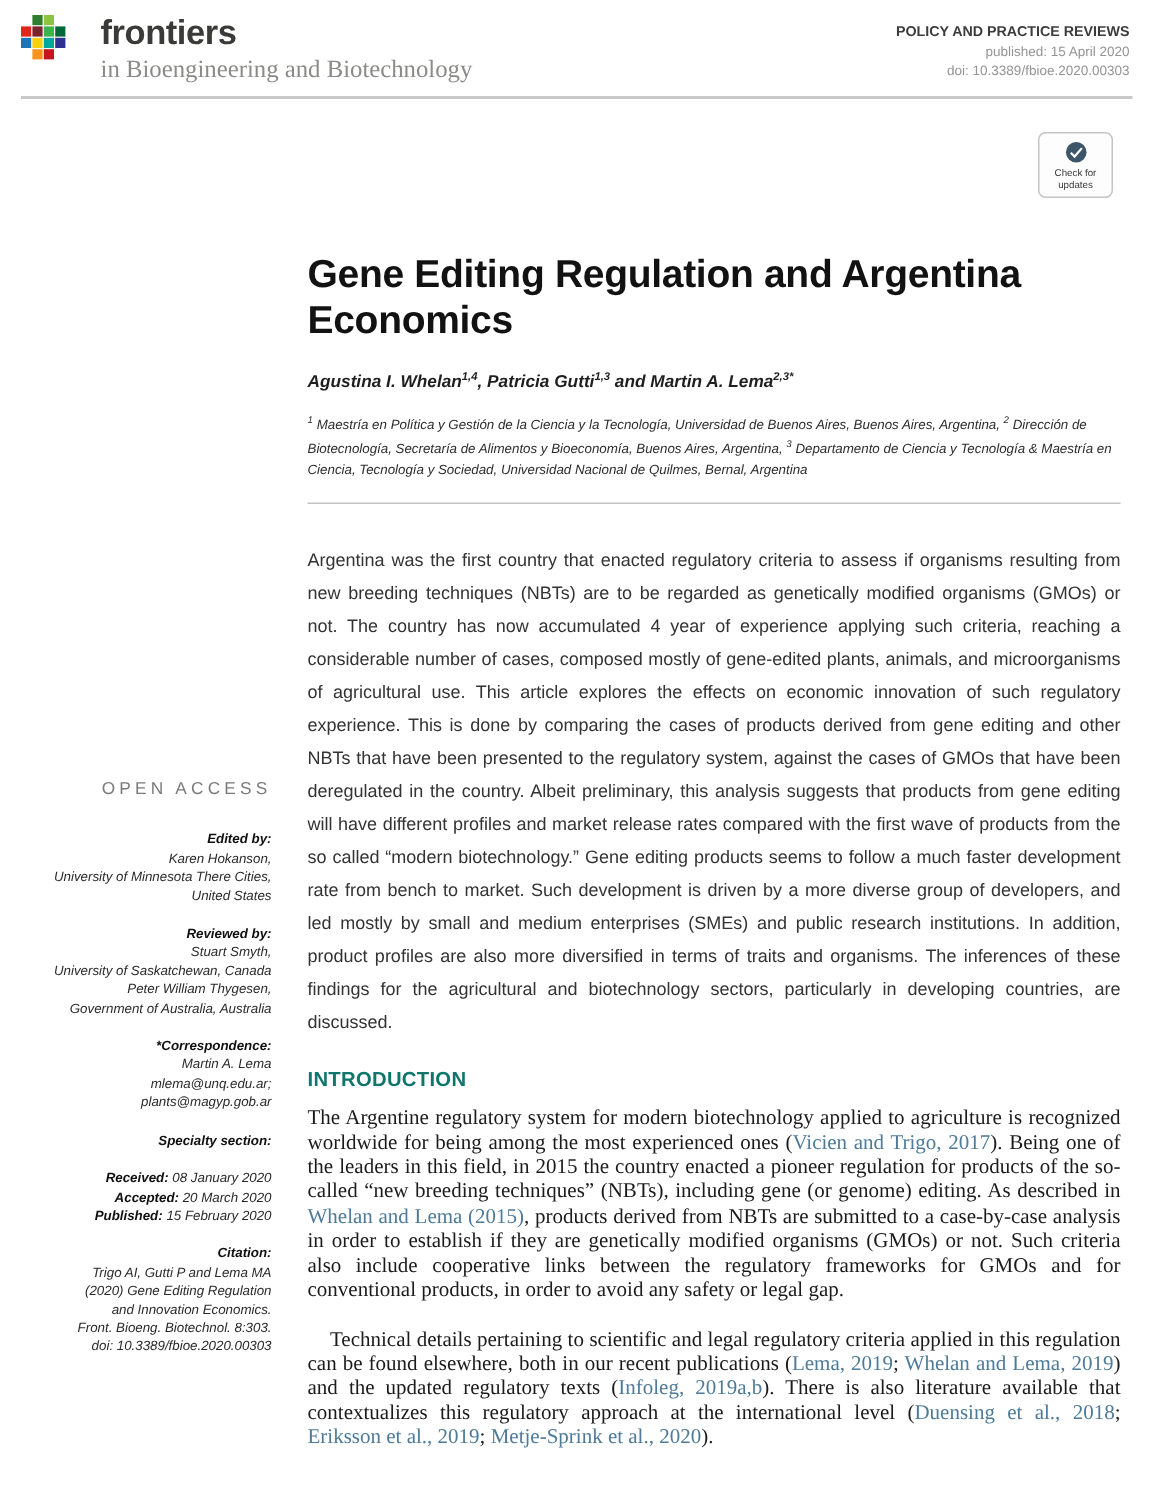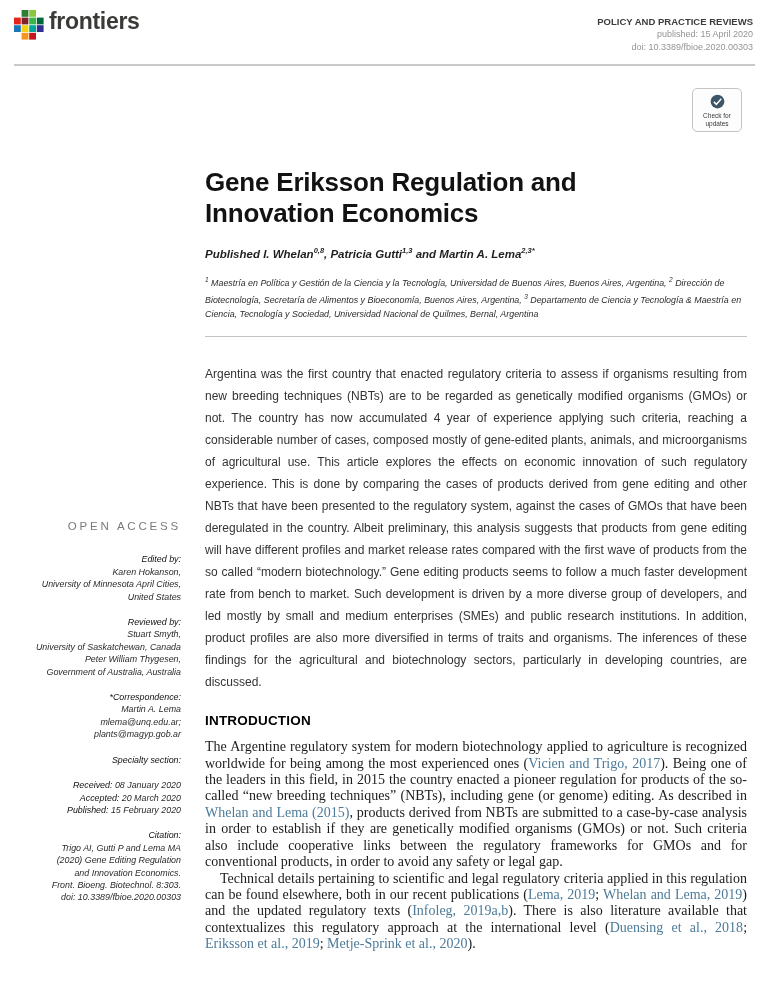--- a/index.html
+++ b/index.html
@@ -2,21 +2,21 @@
 <html><head>
 <meta charset="utf-8">
 <style>
   html,body { margin:0; padding:0; background:#ffffff; }
   .page { position:relative; width:769px; height:1000px; background:#fff; overflow:hidden;
           font-family:"Liberation Sans", sans-serif; color:#1b1b1b; }
 
   
   .masthead { position:absolute; top:10px; left:14px; right:16px;
               display:flex; justify-content:space-between; align-items:flex-start; }
-  .brand { display:flex; align-items:flex-start; gap:4px; }
+  .brand { display:flex; align-items:flex-start; gap:22px; }
   .logo-svg { width:31px; height:34px; display:block; }
   .brand-name { font-size:23px; font-weight:bold; color:#3a3a38; letter-spacing:-0.3px; line-height:23px; }
   .brand-sub  { font-family:"Liberation Serif", serif; font-size:16.5px; color:#8a8a88; margin-top:3px; }
   .meta { text-align:right; padding-top:5px; }
   .meta-type { font-size:9.5px; font-weight:bold; color:#3c3c3c; line-height:13px; }
   .meta-line { font-size:9px; color:#949494; line-height:12.5px; }
   .header-rule { position:absolute; top:64px; left:14px; right:14px; height:2px; background:#c9c9c9; }
 
   
   .check-badge { position:absolute; top:88px; right:27px; width:44px; padding:5px 2px 4px;
@@ -30,32 +30,32 @@
   h1.title { margin:0; width:500px; font-size:26px; line-height:31px; font-weight:bold;
              color:#121212; letter-spacing:-0.2px; }
   .authors { margin-top:17px; font-size:11.5px; font-weight:bold; font-style:italic; color:#1f1f1f; }
   .authors sup { font-size:7.5px; }
   .affiliations { margin-top:13px; font-size:8.9px; line-height:13.5px; font-style:italic;
                   color:#2c2c2c; text-align:left; }
   .affiliations sup { font-size:6.5px; }
   .abstract-rule { margin-top:15px; height:1px; background:#c3c3c3; }
   .abstract { margin:26px 0 0; font-size:12px; line-height:22px; color:#333; text-align:justify; }
   .keywords { margin:12px 0 0; font-size:9.7px; line-height:14px; font-weight:bold; color:#181818; }
-  h2.section-head { margin:20px 0 0; font-size:13.5px; font-weight:bold; color:#000000; letter-spacing:0.2px; }
+  h2.section-head { margin:20px 0 0; font-size:13.5px; font-weight:bold; color:#0f766e; letter-spacing:0.2px; }
   .body-par { margin:11px 0 0; font-family:"Liberation Serif", serif; font-size:14px;
               line-height:16.4px; color:#1b1b1b; text-align:justify; }
-  .body-par.indent { margin-top:0; text-indent:15px; }
+  .body-par.indent { margin-top:16px; text-indent:15px; }
   .cite { color:#4d7b99; cursor:pointer; }
 
   
   .sidebar { position:absolute; left:18px; top:520px; width:163px; text-align:right;
              font-style:italic; font-size:8.9px; line-height:12.4px; color:#2a2a2a; }
   .oa { font-style:normal; font-size:11.5px; letter-spacing:2.8px; color:#7a7a7a; margin-bottom:21px; }
   .sb-section { margin-bottom:13px; }
-  .sb-label { font-weight:normal; color:#101010; }
+  .sb-label { font-weight:bold; color:#101010; }
   .sb-dates div { line-height:12.4px; }
 </style>
 </head>
 <body>
 
 <div class="page">
 
   <header class="masthead">
     <div class="brand">
       <svg class="logo-svg" viewBox="0 0 31 34">
@@ -67,20 +67,21 @@
         <rect x="22.8" y="7.6" width="6.8" height="6.8" fill="#006838"></rect>
         <rect x="0" y="15.2" width="6.8" height="6.8" fill="#1b75bb"></rect>
         <rect x="7.6" y="15.2" width="6.8" height="6.8" fill="#f5d10f"></rect>
         <rect x="15.2" y="15.2" width="6.8" height="6.8" fill="#00a79d"></rect>
         <rect x="22.8" y="15.2" width="6.8" height="6.8" fill="#2e3192"></rect>
         <rect x="7.6" y="22.8" width="6.8" height="6.8" fill="#f7941d"></rect>
         <rect x="15.2" y="22.8" width="6.8" height="6.8" fill="#c4161c"></rect>
       </svg>
       <div class="brand-text">
         <div class="brand-name">frontiers</div>
+        <div class="brand-sub">in Bioengineering and Biotechnology</div>
       </div>
     </div>
     <div class="meta">
       <div class="meta-type">POLICY AND PRACTICE REVIEWS</div>
       <div class="meta-line">published: 15 April 2020</div>
       <div class="meta-line">doi: 10.3389/fbioe.2020.00303</div>
     </div>
   </header>
   <div class="header-rule"></div>
 
@@ -95,21 +96,21 @@
       </div>
   </div>
 
   <aside class="sidebar">
     <div class="oa">OPEN ACCESS</div>
 
     <div class="sb-section">
       <div class="sb-label">Edited by:</div>
       <div>
           <div>Karen Hokanson,</div>
-          <div>University of Minnesota April Cities,</div>
+          <div>University of Minnesota There Cities,</div>
           <div>United States</div>
         </div>
     </div>
 
     <div class="sb-section">
       <div class="sb-label">Reviewed by:</div>
       <div>
           <div>Stuart Smyth,</div>
           <div>University of Saskatchewan, Canada</div>
           <div>Peter William Thygesen,</div>
@@ -151,22 +152,22 @@
           <div>Trigo AI, Gutti P and Lema MA</div>
           <div>(2020) Gene Editing Regulation</div>
           <div>and Innovation Economics.</div>
           <div>Front. Bioeng. Biotechnol. 8:303.</div>
           <div>doi: 10.3389/fbioe.2020.00303</div>
         </div>
     </div>
   </aside>
 
   <main class="main-col">
-    <h1 class="title">Gene Eriksson Regulation and Innovation Economics</h1>
-    <div class="authors"><span>Published I. Whelan</span><sup>0,8</sup>, <span>Patricia Gutti</span><sup>1,3</sup> and <span>Martin A. Lema</span><sup>2,3*</sup></div>
+    <h1 class="title">Gene Editing Regulation and Argentina Economics</h1>
+    <div class="authors"><span>Agustina I. Whelan</span><sup>1,4</sup>, <span>Patricia Gutti</span><sup>1,3</sup> and <span>Martin A. Lema</span><sup>2,3*</sup></div>
     <div class="affiliations"><sup>1</sup> Maestría en Política y Gestión de la Ciencia y la Tecnología, Universidad de Buenos Aires, Buenos Aires, Argentina, <sup>2</sup> Dirección de Biotecnología, Secretaría de Alimentos y Bioeconomía, Buenos Aires, Argentina, <sup>3</sup> Departamento de Ciencia y Tecnología &amp; Maestría en Ciencia, Tecnología y Sociedad, Universidad Nacional de Quilmes, Bernal, Argentina</div>
     <div class="abstract-rule"></div>
     <p class="abstract">Argentina was the first country that enacted regulatory criteria to assess if organisms resulting from new breeding techniques (NBTs) are to be regarded as genetically modified organisms (GMOs) or not. The country has now accumulated 4 year of experience applying such criteria, reaching a considerable number of cases, composed mostly of gene-edited plants, animals, and microorganisms of agricultural use. This article explores the effects on economic innovation of such regulatory experience. This is done by comparing the cases of products derived from gene editing and other NBTs that have been presented to the regulatory system, against the cases of GMOs that have been deregulated in the country. Albeit preliminary, this analysis suggests that products from gene editing will have different profiles and market release rates compared with the first wave of products from the so called “modern biotechnology.” Gene editing products seems to follow a much faster development rate from bench to market. Such development is driven by a more diverse group of developers, and led mostly by small and medium enterprises (SMEs) and public research institutions. In addition, product profiles are also more diversified in terms of traits and organisms. The inferences of these findings for the agricultural and biotechnology sectors, particularly in developing countries, are discussed.</p>
     <h2 class="section-head">INTRODUCTION</h2>
     <p class="body-par"><span>The Argentine regulatory system for modern biotechnology applied to agriculture is recognized worldwide for being among the most experienced ones (</span><span class="cite">Vicien and Trigo, 2017</span><span>). Being one of the leaders in this field, in 2015 the country enacted a pioneer regulation for products of the so-called “new breeding techniques” (NBTs), including gene (or genome) editing. As described in </span><span class="cite">Whelan and Lema (2015)</span><span>, products derived from NBTs are submitted to a case-by-case analysis in order to establish if they are genetically modified organisms (GMOs) or not. Such criteria also include cooperative links between the regulatory frameworks for GMOs and for conventional products, in order to avoid any safety or legal gap.</span></p>
     <p class="body-par indent"><span>Technical details pertaining to scientific and legal regulatory criteria applied in this regulation can be found elsewhere, both in our recent publications (</span><span class="cite">Lema, 2019</span><span>; </span><span class="cite">Whelan and Lema, 2019</span><span>) and the updated regulatory texts (</span><span class="cite">Infoleg, 2019a,b</span><span>). There is also literature available that contextualizes this regulatory approach at the international level (</span><span class="cite">Duensing et al., 2018</span><span>; </span><span class="cite">Eriksson et al., 2019</span><span>; </span><span class="cite">Metje-Sprink et al., 2020</span><span>).</span></p>
   </main>
 
 </div>
 

